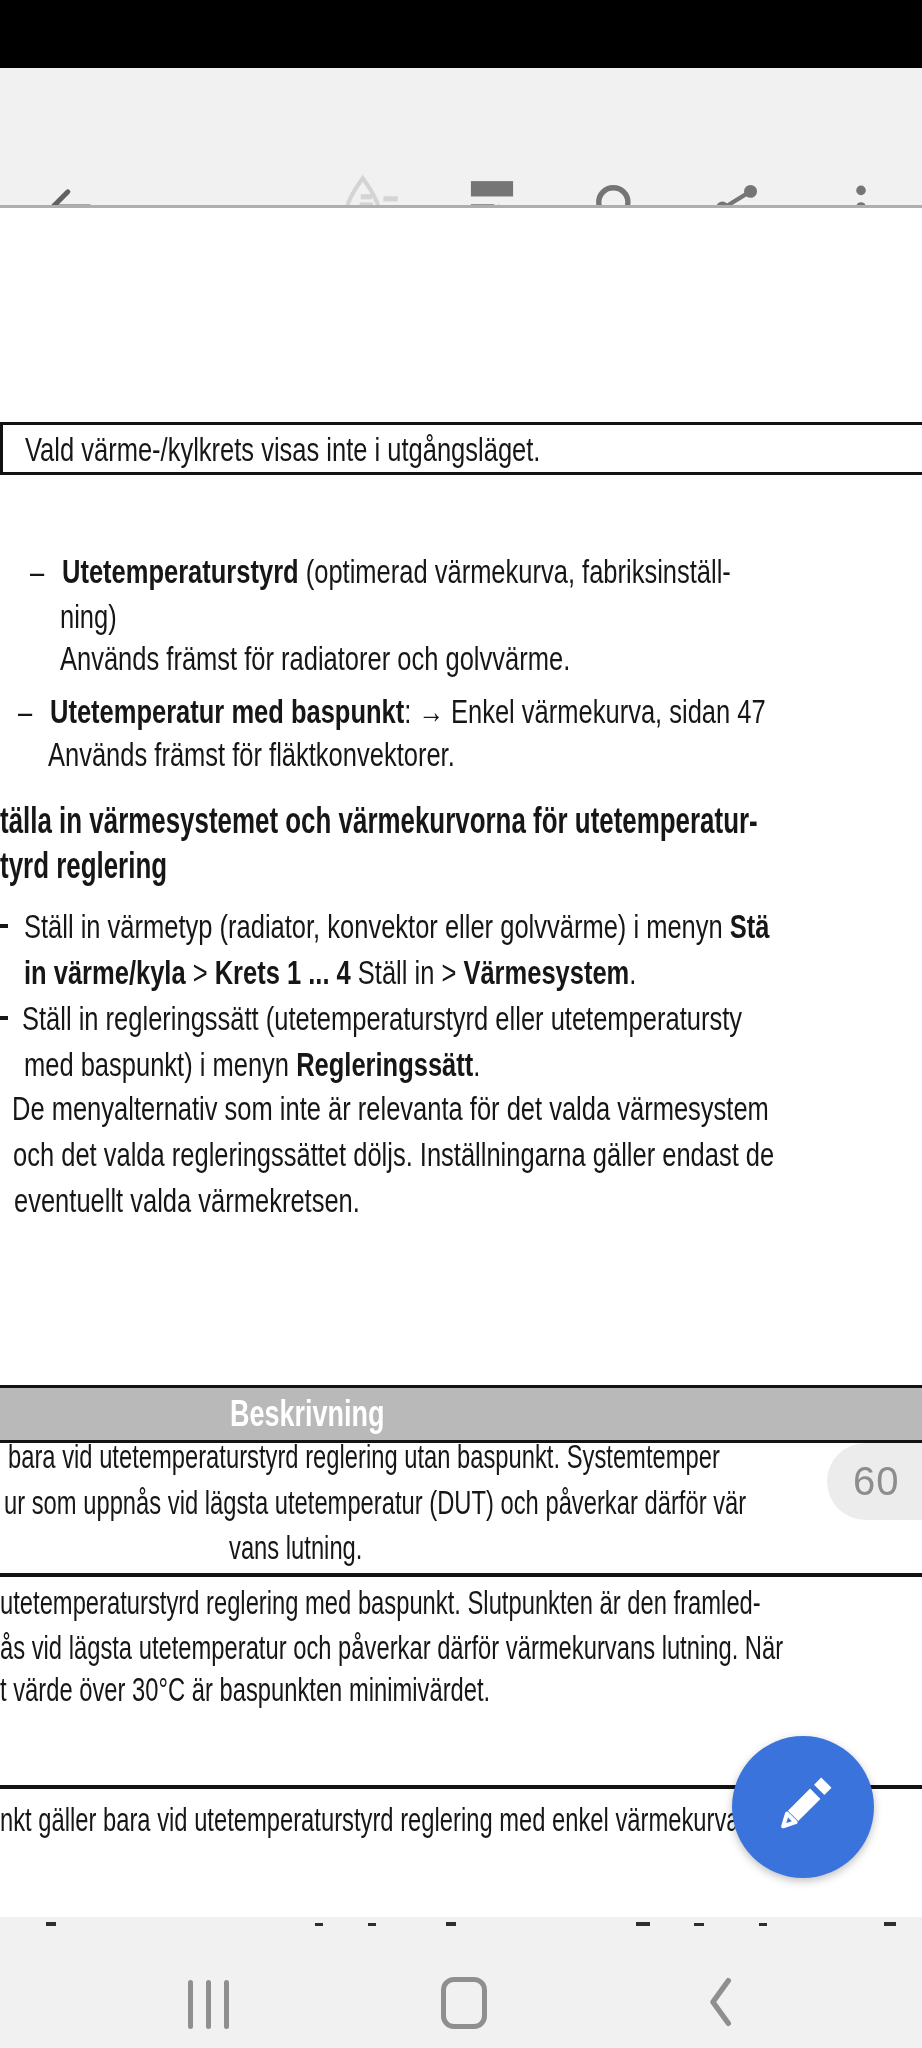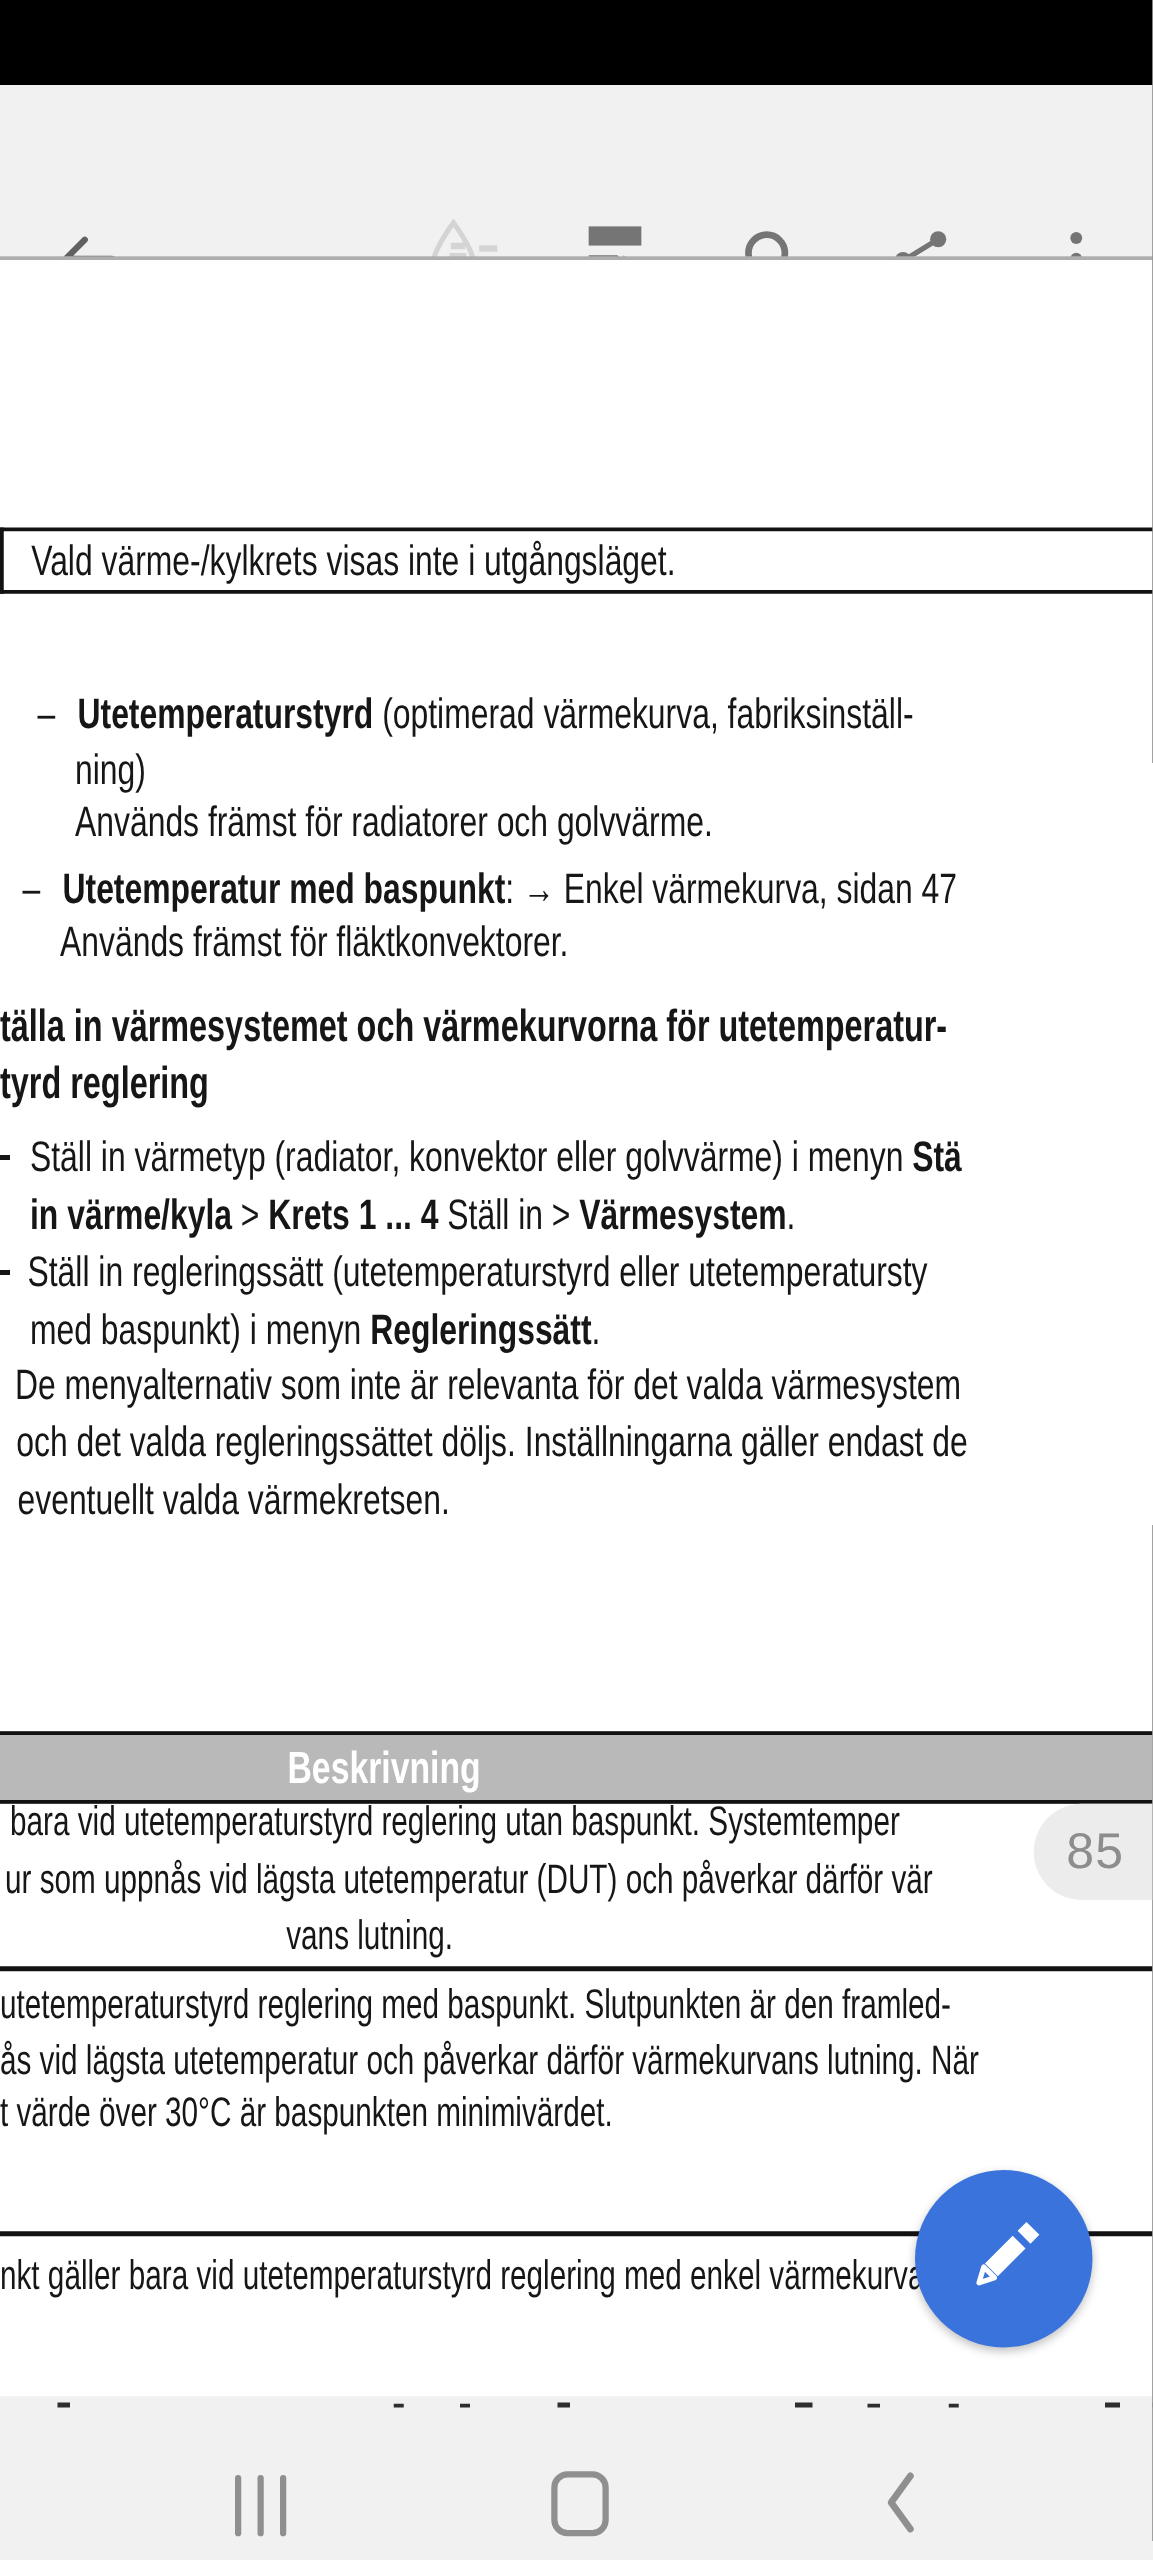--- a/index.html
+++ b/index.html
@@ -155,21 +155,21 @@
     <div class="ln tbl" style="left:0px;top:1420px;"><span>ås vid lägsta utetemperatur och påverkar därför värmekurvans lutning. När</span></div>
     <div class="ln tbl" style="left:0px;top:1462px;"><span>t värde över 30°C är baspunkten minimivärdet.</span></div>
     <div class="hline" style="top:1577px;height:4px;"></div>
 
     <div class="ln tbl" style="left:0px;top:1592px;"><span>nkt gäller bara vid utetemperaturstyrd reglering med enkel värmekurva.</span></div>
     <div class="hline" style="top:1714px;height:4px;"></div>
 
     <div class="ln tbl" style="left:104px;top:1728px;"><span>Maximal framledningstemperatur</span></div>
 
     <div class="page-badge">
-      <span>85</span>
+      <span>60</span>
     </div>
   </div>
 
   <button class="fab">
     <span>
       <svg width="76" height="76" viewBox="0 0 48 48">
         <polygon points="31,10.5 35.5,6 42,12.5 37.5,17" fill="#ffffff"></polygon>
         <polygon points="14.5,27 28.5,13 35,19.5 21,33.5" fill="#ffffff"></polygon>
         <path d="M11.5 36.8 L19.3 34.2 L13.9 28.8 Z" fill="none" stroke="#ffffff" stroke-width="2.6" stroke-linejoin="round"></path>
       </svg>

